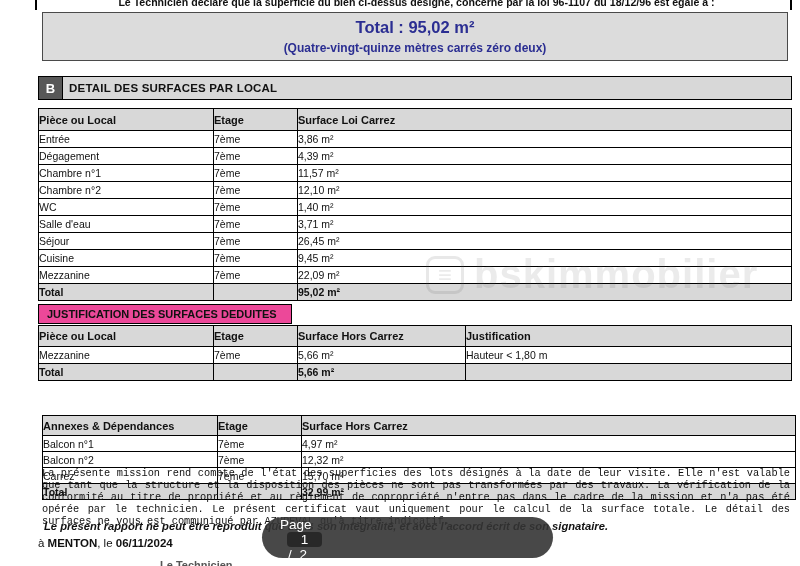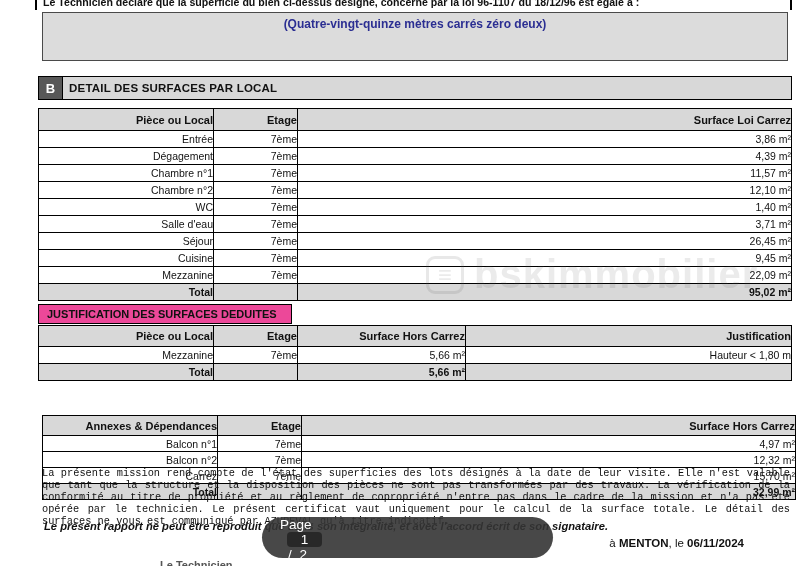--- a/index.html
+++ b/index.html
@@ -11,20 +11,21 @@
     color: #111;
     overflow: hidden;
   }
   .page { position: absolute; left: 38px; top: 0; width: 754px; height: 566px; }
 
   
   .decl-wrap {
     position: absolute; top: 0; left: -3px; width: 757px; height: 10px;
     border-left: 2px solid #000; border-right: 2px solid #000;
     overflow: hidden;
+    text-align: center;
   }
   .decl-text {
     margin-top: -4px; padding-left: 6px;
     font-size: 10.6px; font-weight: bold; white-space: nowrap;
   }
 
   
   .total-box {
     position: absolute; top: 12px; left: 4px; width: 746px; height: 49px;
     background: #dcdcdc; border: 1px solid #4a4a4a; text-align: center;
@@ -40,21 +41,21 @@
     display: flex; align-items: center; justify-content: center;
   }
   .section-title-strip {
     flex: 1; background: #d8d8d8; border: 1.5px solid #000; border-left: none;
     display: flex; align-items: center; padding-left: 6px;
     font-size: 11.5px; font-weight: bold; letter-spacing: .2px;
   }
 
   
   table { border-collapse: collapse; width: 754px; table-layout: fixed; }
-  th, td { border: 1px solid #000; text-align: right; font-size: 10.5px; overflow: hidden; white-space: nowrap; }
+  th, td { border: 1px solid #000; text-align: left; font-size: 10.5px; overflow: hidden; white-space: nowrap; }
   th { background: #d8d8d8; font-weight: bold; font-size: 11px; }
   .t1 { position: absolute; top: 108px; left: 0; }
   .t1 th { height: 22px; }
   .t1 td { height: 17px; }
   .t2 { position: absolute; top: 325px; left: 0; background: #fff; }
   .t2 th { height: 21px; }
   .t2 td { height: 17px; }
   .t3 { position: absolute; top: 383px; left: 4px; margin-top: 32px; }
   .t3 th { height: 20px; }
   .t3 td { height: 16px; }
@@ -83,21 +84,21 @@
   .disclaimer {
     position: absolute; top: 468px; left: 4px; width: 748px;
     font-size: 10.3px; line-height: 11.9px; text-align: justify; font-family: Liberation Mono, monospace;
   }
   .copyright {
     position: absolute; top: 520px; left: 6px; width: 744px;
     font-size: 11.2px; font-weight: bold; font-style: italic;
   }
   .place-date {
     position: absolute; top: 537px; left: 0; width: 706px;
-    text-align: right; font-size: 11.5px;
+    font-size: 11.5px;
   }
   .place-date .b { font-weight: bold; }
   .signatory {
     position: absolute; top: 559px; left: 122px;
     font-size: 11px; font-weight: bold; text-decoration: underline; color: #555;
   }
 
   
   .pdf-toolbar {
     position: absolute; left: 262px; top: 517px; width: 291px; height: 41px;
@@ -125,20 +126,21 @@
 </head>
 <body>
 
 <div class="page">
 
   <div class="decl-wrap">
     <div class="decl-text">Le Technicien déclare que la superficie du bien ci-dessus désigné, concerné par la loi 96-1107 du 18/12/96 est égale à :</div>
   </div>
 
   <div class="total-box">
+    <div class="total-amount">Total : 95,02 m²</div>
     <div class="total-words">(Quatre-vingt-quinze mètres carrés zéro deux)</div>
   </div>
 
   <div class="section-bar">
     <div class="section-badge">B</div>
     <div class="section-title-strip">DETAIL DES SURFACES PAR LOCAL</div>
   </div>
 
   <table class="t1">
     <colgroup>

